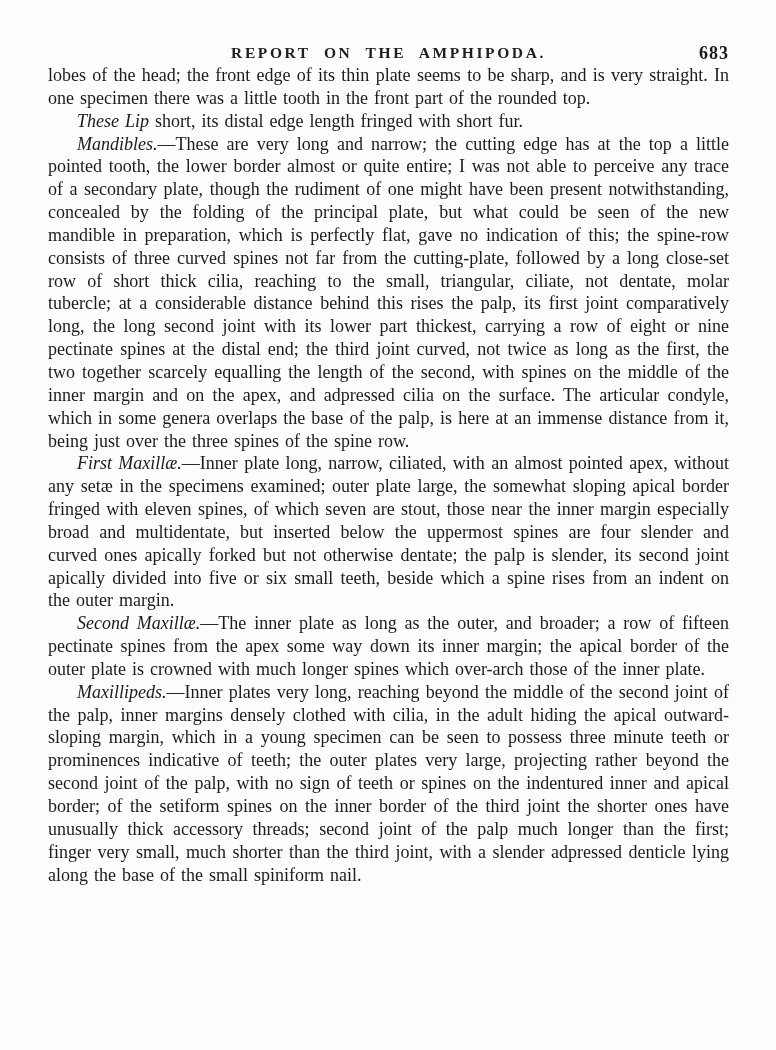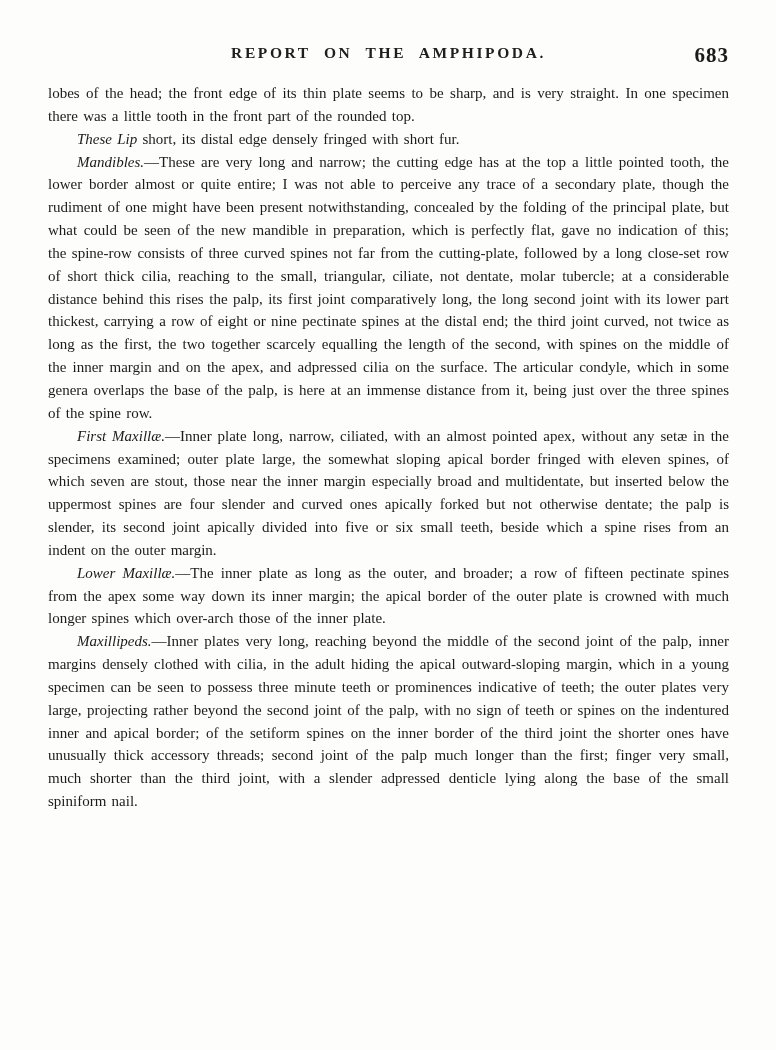--- a/index.html
+++ b/index.html
@@ -32,31 +32,31 @@
     letter-spacing: 2.6px;
     word-spacing: 7px;
     font-weight: 600;
     color: #1e1e1e;
     white-space: nowrap;
   }
   .page-number {
     position: absolute;
     right: 0;
     top: -1px;
-    font-size: 21px;
+    font-size: 18px;
     font-weight: 700;
     letter-spacing: 1px;
     color: #1a1a1a;
   }
   .text-block {
     position: absolute;
     left: 48px;
-    top: 82px;
+    top: 64px;
     width: 681px;
-    font-size: 15px;
+    font-size: 18px;
     line-height: 22.85px;
     text-align: justify;
     word-spacing: 1.5px;
   }
   .para {
     margin: 0;
     padding: 0;
   }
   .para.indent {
     text-indent: 29px;
@@ -72,26 +72,26 @@
 
   <header class="page-header">
     <div class="running-title">REPORT ON THE AMPHIPODA.</div>
     <div class="page-number">683</div>
   </header>
 
   <main class="text-block">
 
     <p class="para"><span class="lead"></span><span>lobes of the head; the front edge of its thin plate seems to be sharp, and is very straight.  In one specimen there was a little tooth in the front part of the rounded top.</span></p>
 
-    <p class="para indent"><span class="lead">These Lip</span><span> short, its distal edge densely fringed with short fur.</span></p>
+    <p class="para indent"><span class="lead">These Lip</span><span> short, its distal edge length fringed with short fur.</span></p>
 
     <p class="para indent"><span class="lead">Mandibles.</span><span>—These are very long and narrow; the cutting edge has at the top a little pointed tooth, the lower border almost or quite entire; I was not able to perceive any trace of a secondary plate, though the rudiment of one might have been present notwithstanding, concealed by the folding of the principal plate, but what could be seen of the new mandible in preparation, which is perfectly flat, gave no indication of this; the spine-row consists of three curved spines not far from the cutting-plate, followed by a long close-set row of short thick cilia, reaching to the small, triangular, ciliate, not dentate, molar tubercle; at a considerable distance behind this rises the palp, its first joint comparatively long, the long second joint with its lower part thickest, carrying a row of eight or nine pectinate spines at the distal end; the third joint curved, not twice as long as the first, the two together scarcely equalling the length of the second, with spines on the middle of the inner margin and on the apex, and adpressed cilia on the surface.  The articular condyle, which in some genera overlaps the base of the palp, is here at an immense distance from it, being just over the three spines of the spine row.</span></p>
 
 
     <p class="para indent"><span class="lead">First Maxillæ.</span><span>—Inner plate long, narrow, ciliated, with an almost pointed apex, without any setæ in the specimens examined; outer plate large, the somewhat sloping apical border fringed with eleven spines, of which seven are stout, those near the inner margin especially broad and multidentate, but inserted below the uppermost spines are four slender and curved ones apically forked but not otherwise dentate; the palp is slender, its second joint apically divided into five or six small teeth, beside which a spine rises from an indent on the outer margin.</span></p>
 
-    <p class="para indent"><span class="lead">Lower Maxillæ.</span><span>—The inner plate as long as the outer, and broader; a row of fifteen pectinate spines from the apex some way down its inner margin; the apical border of the outer plate is crowned with much longer spines which over-arch those of the inner plate.</span></p>
+    <p class="para indent"><span class="lead">Second Maxillæ.</span><span>—The inner plate as long as the outer, and broader; a row of fifteen pectinate spines from the apex some way down its inner margin; the apical border of the outer plate is crowned with much longer spines which over-arch those of the inner plate.</span></p>
 
     <p class="para indent"><span class="lead">Maxillipeds.</span><span>—Inner plates very long, reaching beyond the middle of the second joint of the palp, inner margins densely clothed with cilia, in the adult hiding the apical outward-sloping margin, which in a young specimen can be seen to possess three minute teeth or prominences indicative of teeth; the outer plates very large, projecting rather beyond the second joint of the palp, with no sign of teeth or spines on the indentured inner and apical border; of the setiform spines on the inner border of the third joint the shorter ones have unusually thick accessory threads; second joint of the palp much longer than the first; finger very small, much shorter than the third joint, with a slender adpressed denticle lying along the base of the small spiniform nail.</span></p>
 
   </main>
 
 </div>
 
 </body></html>

